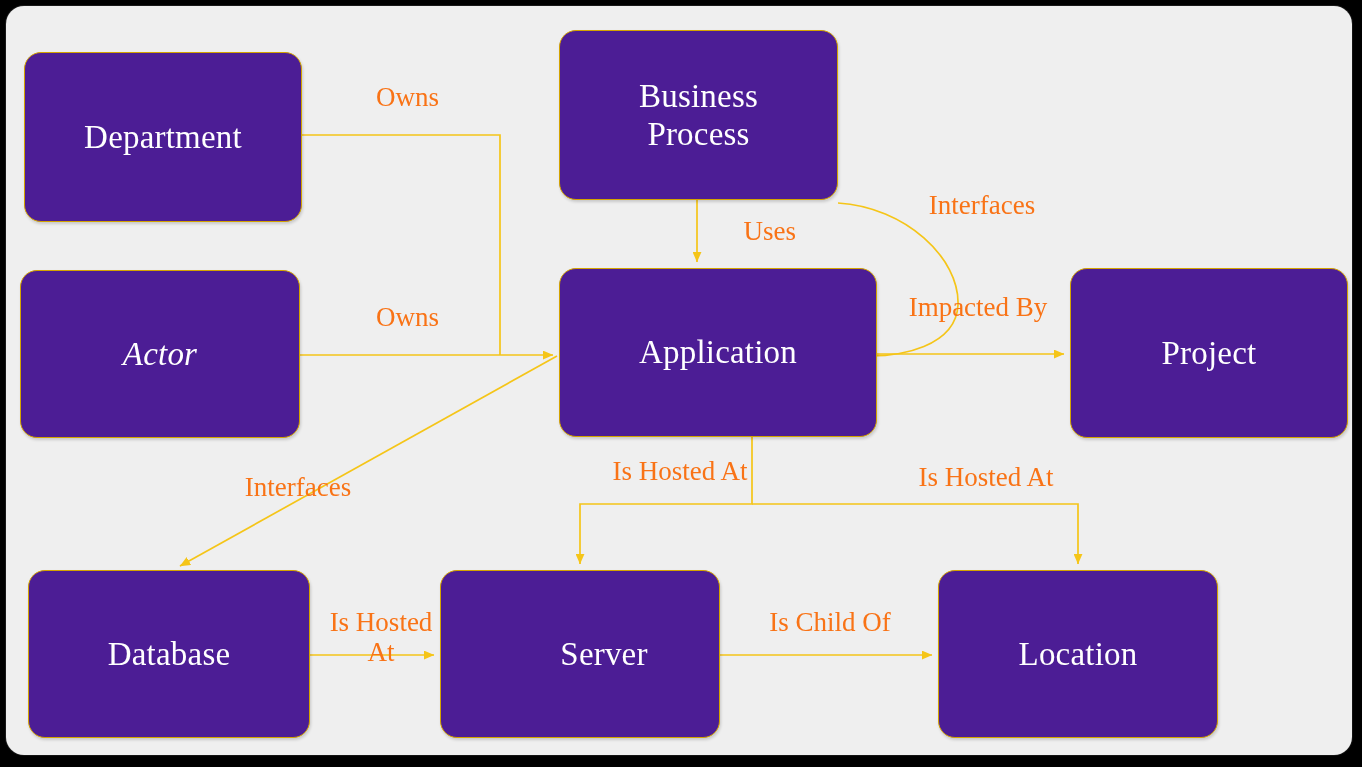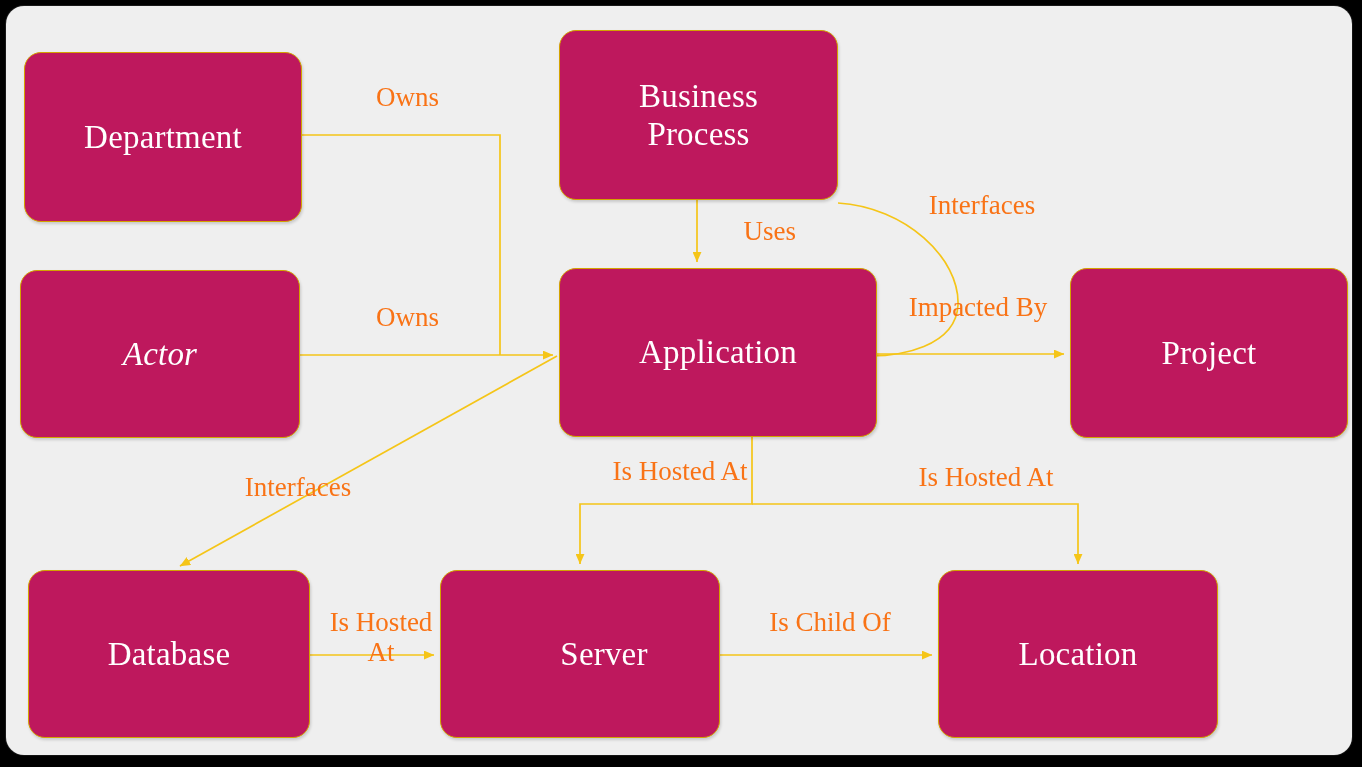--- a/index.html
+++ b/index.html
@@ -38,21 +38,21 @@
     top: 0;
     width: 1362px;
     height: 767px;
     pointer-events: none;
   }
 
   
   .node {
     position: absolute;
     box-sizing: border-box;
-    background: #be185d;
+    background: #4c1d95;
     border: 1.6px solid #D3A300;
     border-radius: 17px;
     display: flex;
     align-items: center;
     justify-content: center;
     text-align: center;
     color: #FFFFFF;
     font-size: 33px;
     line-height: 1.16;
     letter-spacing: 0.2px;

